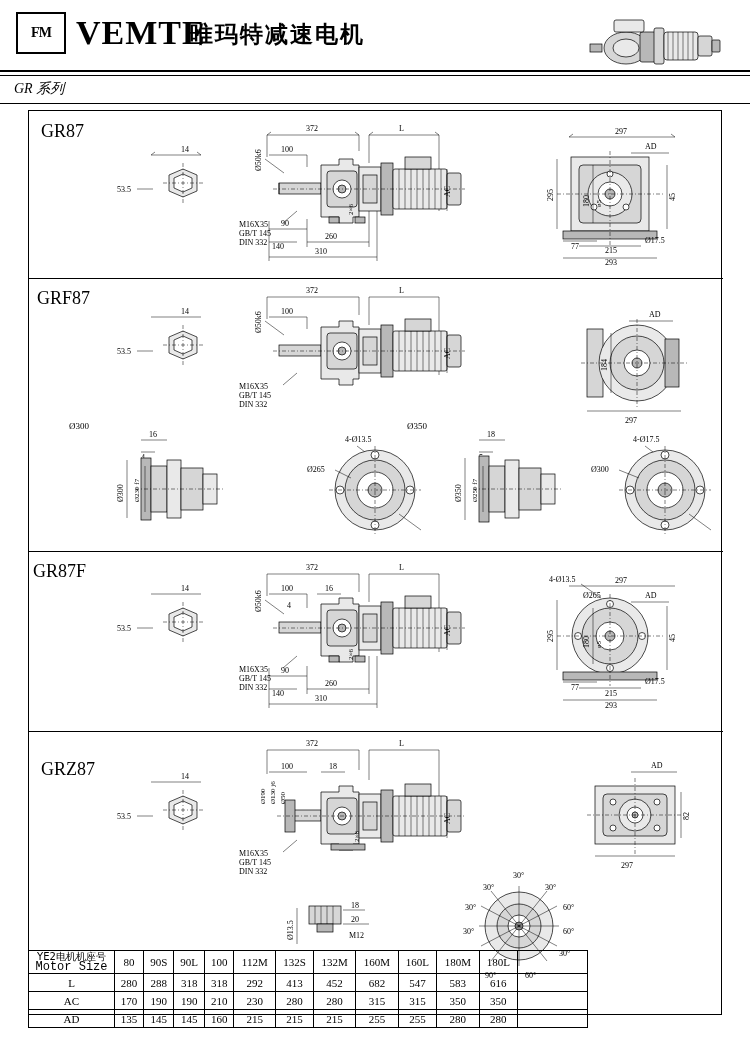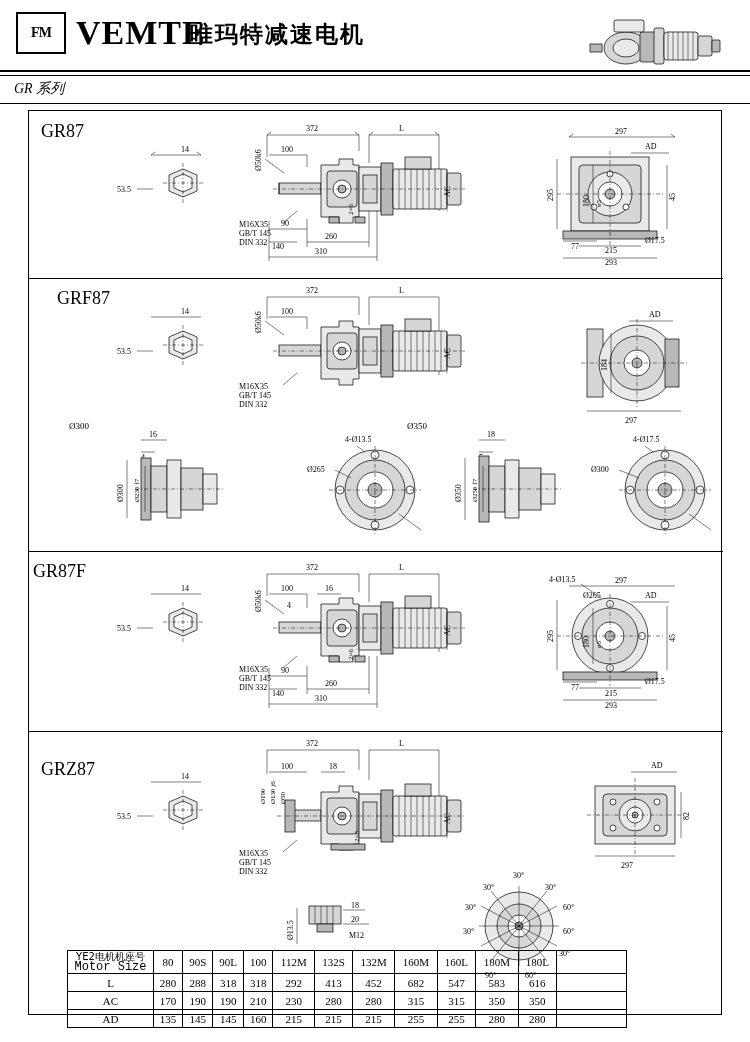--- a/index.html
+++ b/index.html
@@ -77,21 +77,20 @@
   .tx7 { font-family:"Liberation Serif", serif; font-size:7px; fill:#000; }
   .tx9 { font-family:"Liberation Serif", serif; font-size:9px; fill:#000; }
 
   
   .dtable {
     position:absolute; left:28px; top:950px;
     width:560px;
     border-collapse:collapse;
     font-family:"Liberation Serif", serif;
     font-size:11px;
-    margin-left:39px;
   }
   .dtable td, .dtable th {
     border:1px solid #000;
     text-align:center;
     height:18px;
     padding:0 2px;
     font-weight:normal;
   }
   .dtable .hcell {
     width:86px;
@@ -291,21 +290,21 @@
           <line x1="14" y1="96" x2="48" y2="96" class="ln-thin"></line>
           <text class="tx" x="56" y="108">215</text>
           <line x1="30" y1="101" x2="92" y2="101" class="ln-thin"></line>
           <text class="tx" x="56" y="120">293</text>
           <line x1="14" y1="113" x2="108" y2="113" class="ln-thin"></line>
           <text class="tx" x="96" y="98">Ø17.5</text>
         </g>
       </svg>
     </div>
 
-    <div class="row-label" style="left:28px; top:177px;">GRF87</div>
+    <div class="row-label" style="left:8px; top:177px;">GRF87</div>
 
     <div class="dwg" style="left:0; top:168px;">
       <svg width="694" height="272" viewBox="0 0 694 272">
 
         <g transform="translate(112,44)">
           <line x1="10" y1="-6" x2="60" y2="-6" class="ln-thin"></line>
           <text class="tx" x="40" y="-9">14</text>
           <line x1="12" y1="28" x2="-4" y2="28" class="ln-thin"></line>
           <text class="tx" x="-24" y="31">53.5</text>
           <polygon points="28,14 42,8 56,14 56,30 42,36 28,30" class="fill-l"></polygon>

